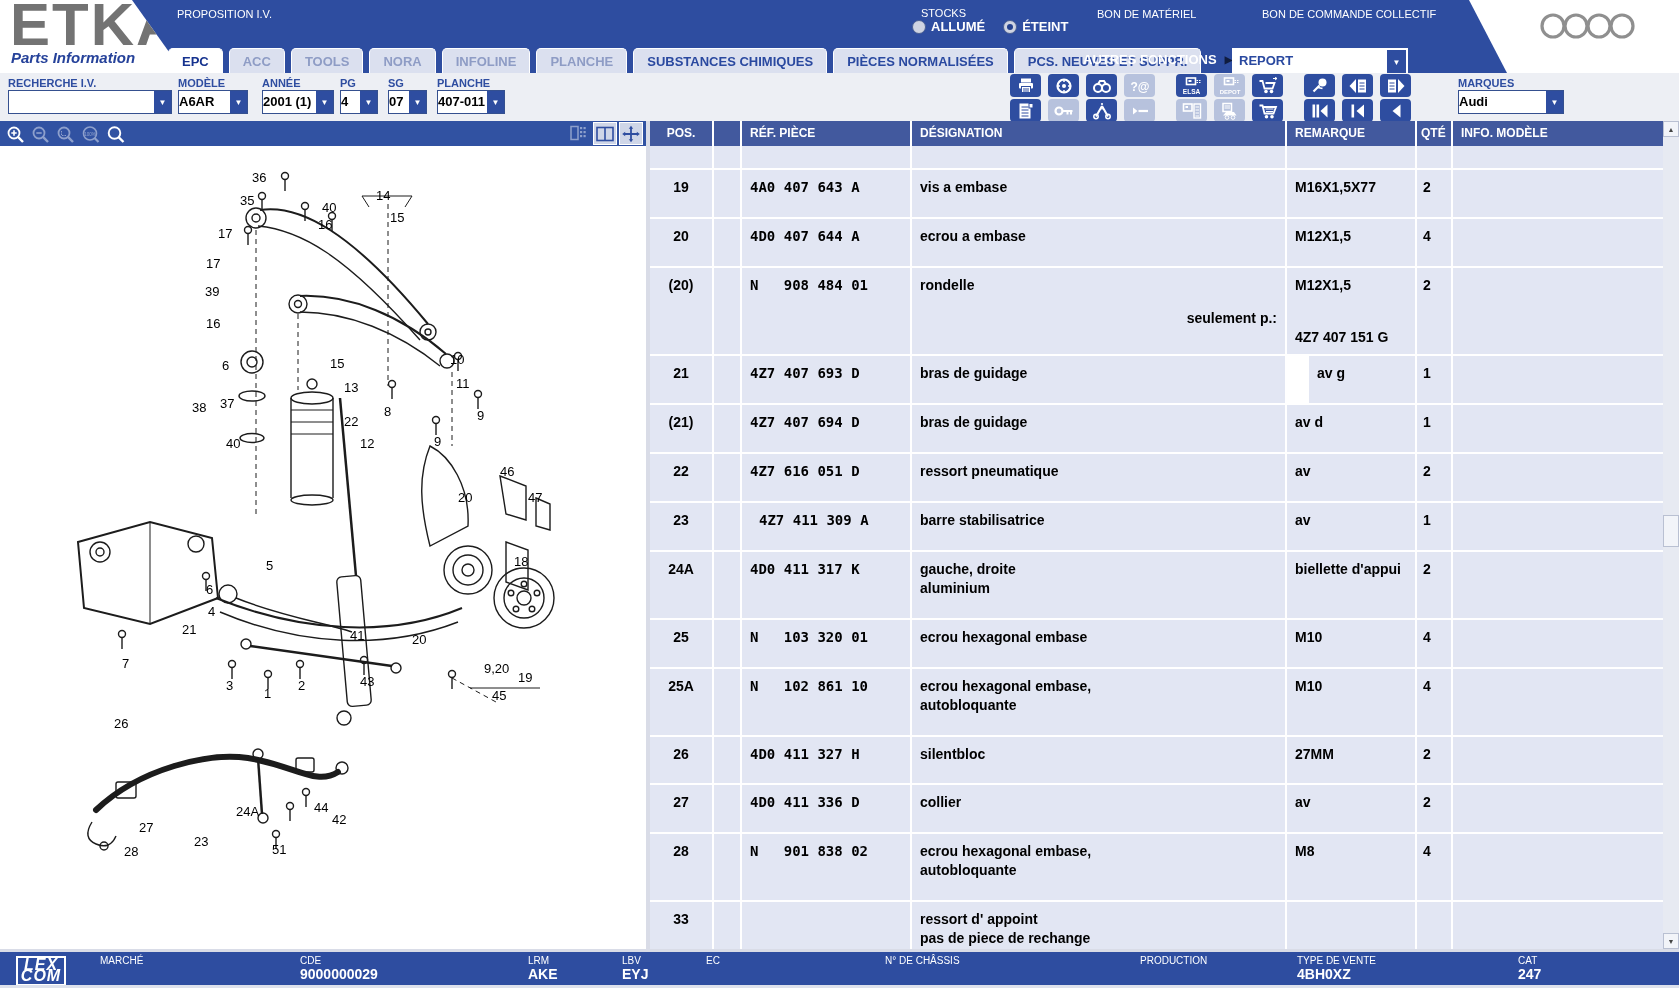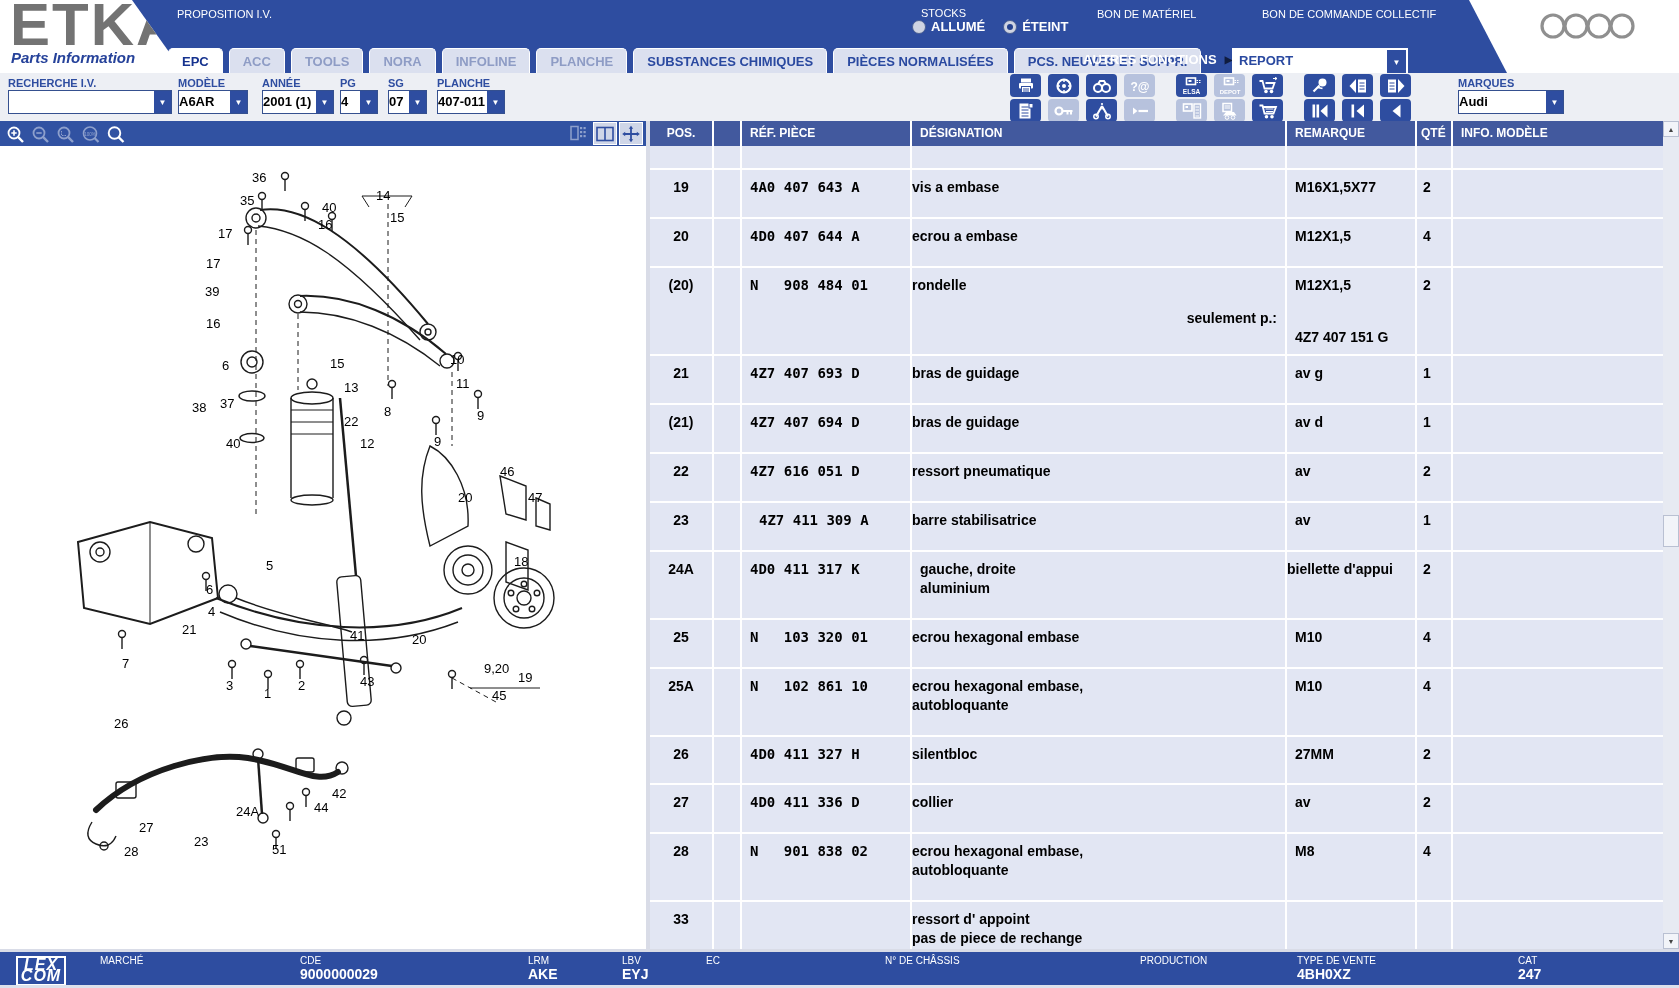--- a/index.html
+++ b/index.html
@@ -54,21 +54,21 @@
   
   #thead{left:650px;top:121px;width:1013px;height:25px;background:#fff;display:grid;
      grid-template-columns:62px 26px 168px 373px 128px 34px 1fr;column-gap:2px}
   #thead .hc{background:#42599e;color:#fff;font-size:12px;font-weight:bold;line-height:25px;padding-left:8px;white-space:nowrap;overflow:hidden}
   #thead .hc.c{text-align:center;padding-left:0}
   #tbody{left:650px;top:146px;width:1013px;height:803px;background:#fff;overflow:hidden}
   .trow{display:grid;grid-template-columns:62px 26px 168px 373px 128px 34px 1fr;column-gap:2px;margin-bottom:2px}
   .trow .cell{background:#e2e6f3;font-size:14px;font-weight:bold;line-height:19px;padding-top:8px;color:#000}
   .cell.pos{text-align:center;padding-top:8px}
   .cell.ref{font-family:"DejaVu Sans Mono","Liberation Mono",monospace;white-space:pre;padding-left:8px;font-size:14px}
-  .cell.des{padding-left:0}
+  .cell.des{padding-left:8px}
   .cell.rem{padding-left:8px}
   .cell.qty{padding-left:6px}
   .des-note{margin-top:14px;text-align:right;padding-right:8px}
   .rem-note{margin-top:33px}
   
   #vscroll{left:1663px;top:121px;width:16px;height:828px;background:#e7eaf2}
   .sbtn{position:absolute;left:0;width:16px;height:16px;background:#f2f4f9;border:1px solid #b9c0d2;
     display:flex;align-items:center;justify-content:center;font-size:7px;color:#444;box-sizing:border-box}
   #sthumb{position:absolute;left:0;top:394px;width:16px;height:32px;background:#f2f4f9;border:1px solid #b9c0d2;box-sizing:border-box}
   
@@ -541,21 +541,21 @@
       <span class="dlabel" style="left: 412px; top: 486px;">20</span>
       <span class="dlabel" style="left: 122px; top: 510px;">7</span>
       <span class="dlabel" style="left: 226px; top: 532px;">3</span>
       <span class="dlabel" style="left: 298px; top: 532px;">2</span>
       <span class="dlabel" style="left: 264px; top: 540px;">1</span>
       <span class="dlabel" style="left: 360px; top: 528px;">43</span>
       <span class="dlabel" style="left: 484px; top: 515px;">9,20</span>
       <span class="dlabel" style="left: 518px; top: 524px;">19</span>
       <span class="dlabel" style="left: 492px; top: 542px;">45</span>
       <span class="dlabel" style="left: 114px; top: 570px;">26</span>
-      <span class="dlabel" style="left: 332px; top: 640px;">42</span>
+      <span class="dlabel" style="left: 332px; top: 666px;">42</span>
       <span class="dlabel" style="left: 314px; top: 654px;">44</span>
       <span class="dlabel" style="left: 236px; top: 658px;">24A</span>
       <span class="dlabel" style="left: 139px; top: 674px;">27</span>
       <span class="dlabel" style="left: 194px; top: 688px;">23</span>
       <span class="dlabel" style="left: 272px; top: 696px;">51</span>
       <span class="dlabel" style="left: 124px; top: 698px;">28</span>
     </div>
 </div>
 
 <div class="abs" id="thead">
@@ -618,21 +618,21 @@
       <div class="cell qty" style="height:78px;">2</div>
       <div class="cell" style="height:78px"></div>
     </div>
     <div class="trow">
       <div class="cell pos" style="height:39px;">21</div>
       <div class="cell" style="height:39px"></div>
       <div class="cell ref" style="height:39px;">4Z7 407 693 D</div>
       <div class="cell des" style="height:39px;">
         <div>bras de guidage</div>
       </div>
-      <div class="cell rem" style="height:39px;">
+      <div class="cell rem" style="height:39px;margin-left:22px;">
         <div>av g</div>
       </div>
       <div class="cell qty" style="height:39px;">1</div>
       <div class="cell" style="height:39px"></div>
     </div>
     <div class="trow">
       <div class="cell pos" style="height:39px;">(21)</div>
       <div class="cell" style="height:39px"></div>
       <div class="cell ref" style="height:39px;">4Z7 407 694 D</div>
       <div class="cell des" style="height:39px;">

